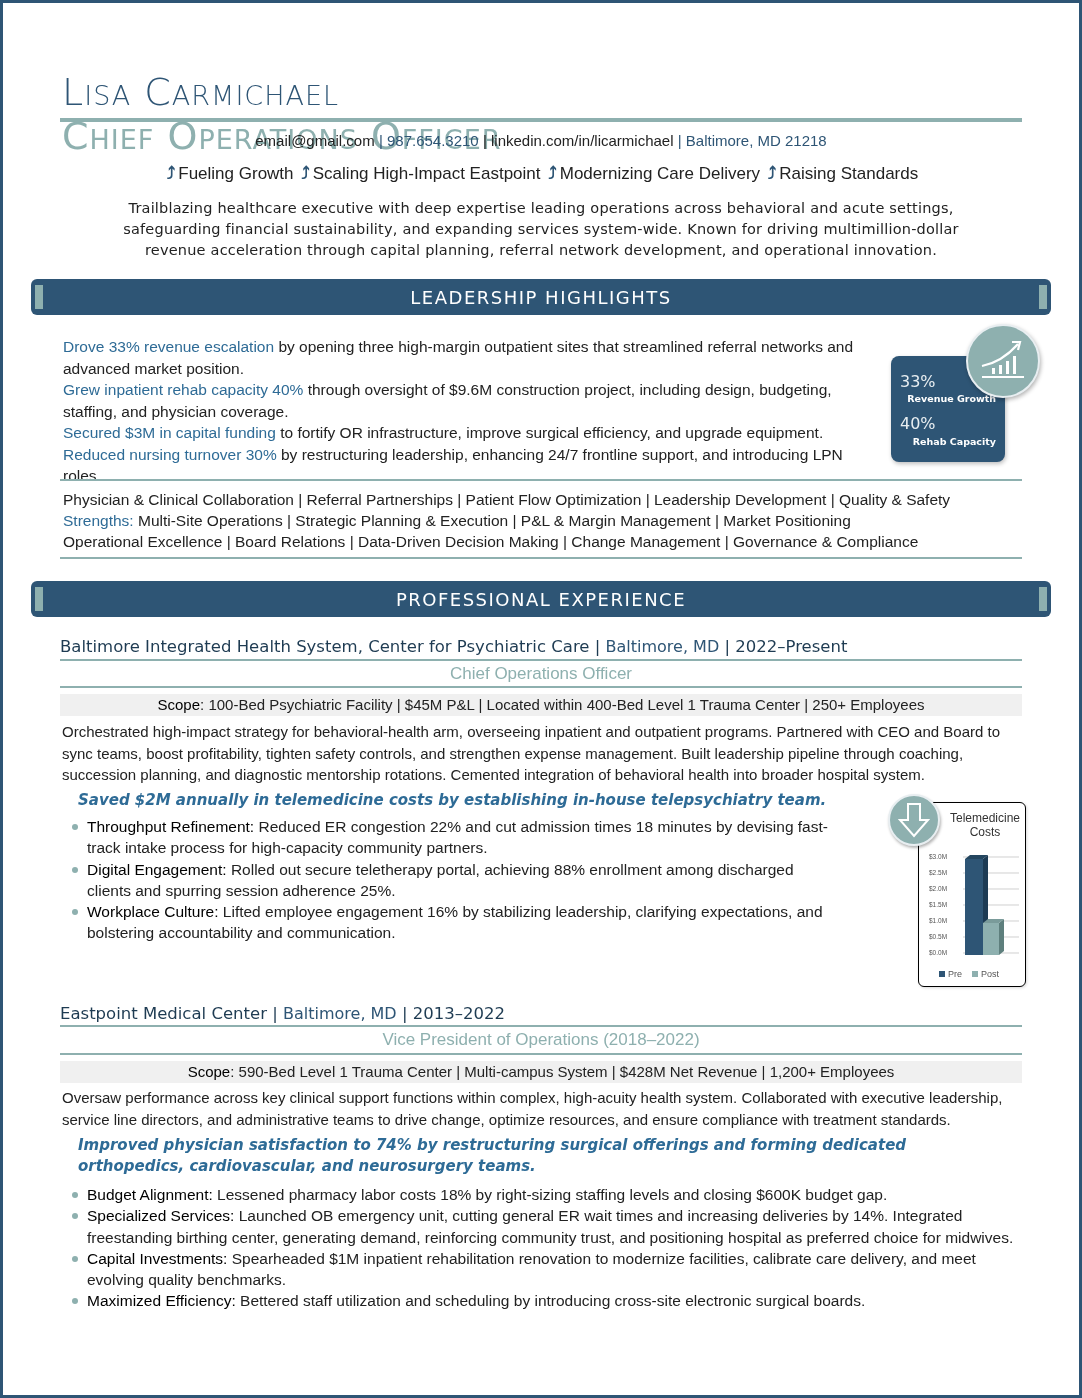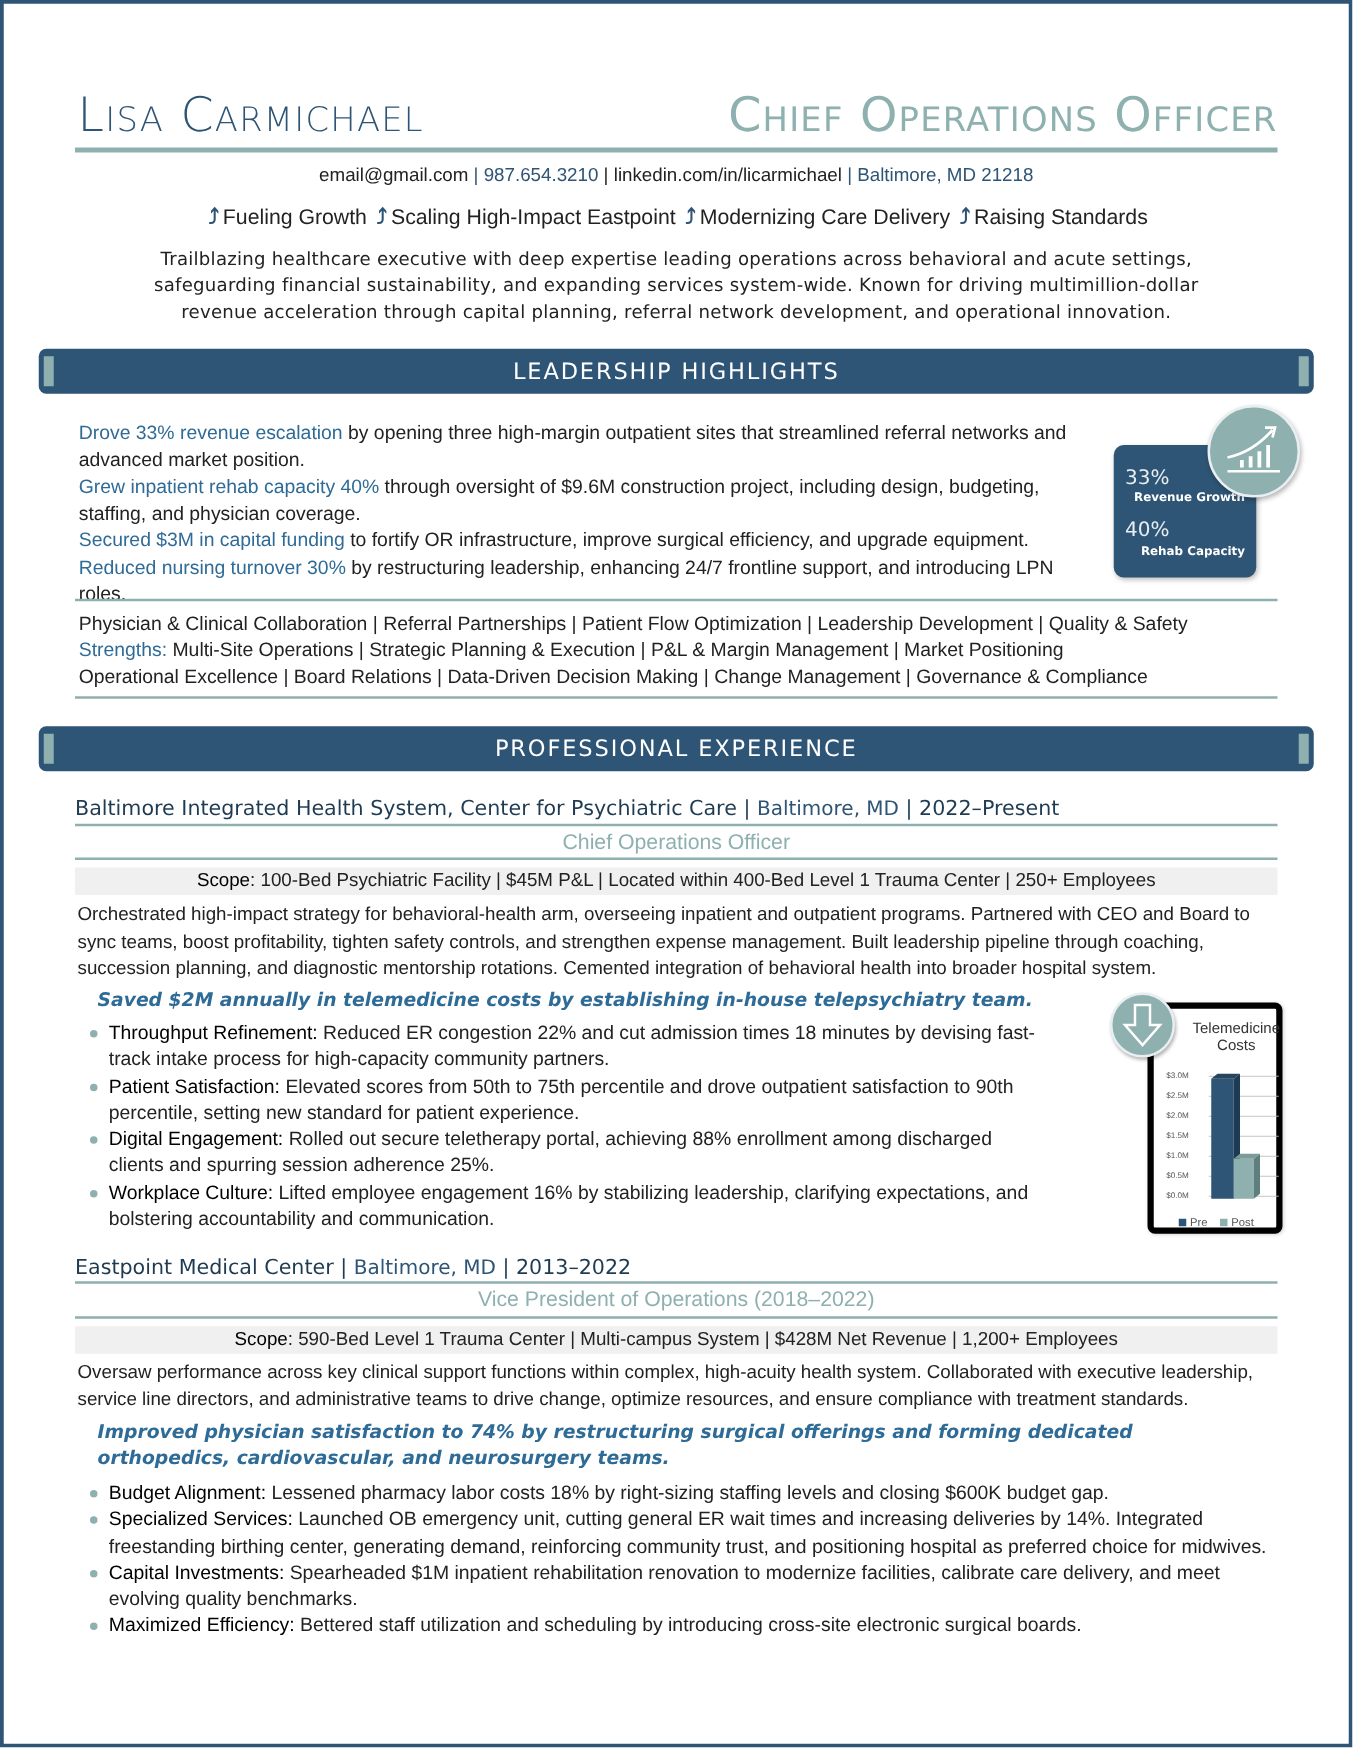--- a/index.html
+++ b/index.html
@@ -9,21 +9,21 @@
     color: #1e1e1e;
     position: relative;
     overflow: hidden;
   }
   .page-frame {
     position: absolute; left: 0; top: 0; width: 1082px; height: 1398px;
     border: 3px solid #2e5575; border-right-width: 3px;
   }
   .name-row {
     position: absolute; left: 62px; top: 70px; width: 960px;
-    display: flex; justify-content: space-between; align-items: baseline;
+    display: flex; justify-content: space-between; align-items: baseline; flex-direction: column;
   }
   .name {
     font-family: "DejaVu Sans", sans-serif; font-size: 38px; color: #2e5575;
     font-variant: small-caps; letter-spacing: 1px; font-weight: 300;
     font-stretch: condensed;
   }
   .title {
     font-family: "DejaVu Sans", sans-serif; font-size: 38px; color: #8eb0af;
     font-variant: small-caps; letter-spacing: 1px;
   }
@@ -103,21 +103,21 @@
     font-size: 15px; line-height: 21px; color: #2e6b96;
   }
   .bullets { position: absolute; left: 70px; list-style: none; font-size: 15.5px; line-height: 21.3px; color: #222; }
   .bullets li { position: relative; padding-left: 17px; }
   .bullets li::before {
     content: ""; position: absolute; left: 2px; top: 8px; width: 6px; height: 6px; border-radius: 50%; background: #8eb0af;
   }
   .bullets li .bl { color: #000; }
   .chart-card {
     position: absolute; left: 918px; top: 802px; width: 108px; height: 185px;
-    border: 5px solid #000000; border-radius: 6px; background: #fff; box-shadow: 1px 1px 3px rgba(0,0,0,0.15);
+    border: 1px solid #000000; border-radius: 6px; background: #fff; box-shadow: 1px 1px 3px rgba(0,0,0,0.15);
   }
   .chart-title { position: absolute; left: 26px; top: 8px; width: 80px; text-align: center; font-size: 12px; line-height: 14px; color: #333; }
   .chart-circle {
     position: absolute; left: 888px; top: 794px; width: 52px; height: 52px; border-radius: 50%;
     background: #8eb0af; border: 2px solid #e8eef1; box-shadow: 1px 2px 3px rgba(0,0,0,0.3);
   }
   .yt { position: absolute; left: 10px; font-size: 6.5px; color: #555; }
   .legend { position: absolute; left: 20px; top: 166px; font-size: 9px; color: #555; display: flex; gap: 10px; }
   .legend .sw { display: inline-block; width: 6px; height: 6px; margin-right: 3px; }
   .sample {
@@ -206,21 +206,20 @@
   <span>Baltimore Integrated Health System, Center for Psychiatric Care</span> | <span class="loc">Baltimore, MD</span> | <span>2022–Present</span>
 </div>
 <div class="rule-thin" style="top:659px"></div>
 <div class="job-role" style="top:664px">Chief Operations Officer</div>
 <div class="rule-thin" style="top:686px"></div>
 <div class="scope" style="top:694px"><b>Scope</b><span>: 100-Bed Psychiatric Facility | $45M P&amp;L | Located within 400-Bed Level 1 Trauma Center | 250+ Employees</span></div>
 <div class="para" style="top:721px">Orchestrated high-impact strategy for behavioral-health arm, overseeing inpatient and outpatient programs. Partnered with CEO and Board to sync teams, boost profitability, tighten safety controls, and strengthen expense management. Built leadership pipeline through coaching, succession planning, and diagnostic mentorship rotations. Cemented integration of behavioral health into broader hospital system.</div>
 <div class="achievement" style="top:790px">Saved $2M annually in telemedicine costs by establishing in-house telepsychiatry team.</div>
 <ul class="bullets" style="top:816px; width:760px">
   <li><span class="bl">Throughput Refinement:</span><span> Reduced ER congestion 22% and cut admission times 18 minutes by devising fast-track intake process for high-capacity community partners.</span></li>
-  <li><span class="bl">Patient Satisfaction:</span><span> Elevated scores from 50th to 75th percentile and drove outpatient satisfaction to 90th percentile, setting new standard for patient experience.</span></li>
   <li><span class="bl">Digital Engagement:</span><span> Rolled out secure teletherapy portal, achieving 88% enrollment among discharged clients and spurring session adherence 25%.</span></li>
   <li><span class="bl">Workplace Culture:</span><span> Lifted employee engagement 16% by stabilizing leadership, clarifying expectations, and bolstering accountability and communication.</span></li>
 </ul>
 
 <div class="chart-card">
   <div class="chart-title"><span>Telemedicine</span><br><span>Costs</span></div>
   <span class="yt" style="top:50px">$3.0M</span>
   <span class="yt" style="top:66px">$2.5M</span>
   <span class="yt" style="top:82px">$2.0M</span>
   <span class="yt" style="top:98px">$1.5M</span>

